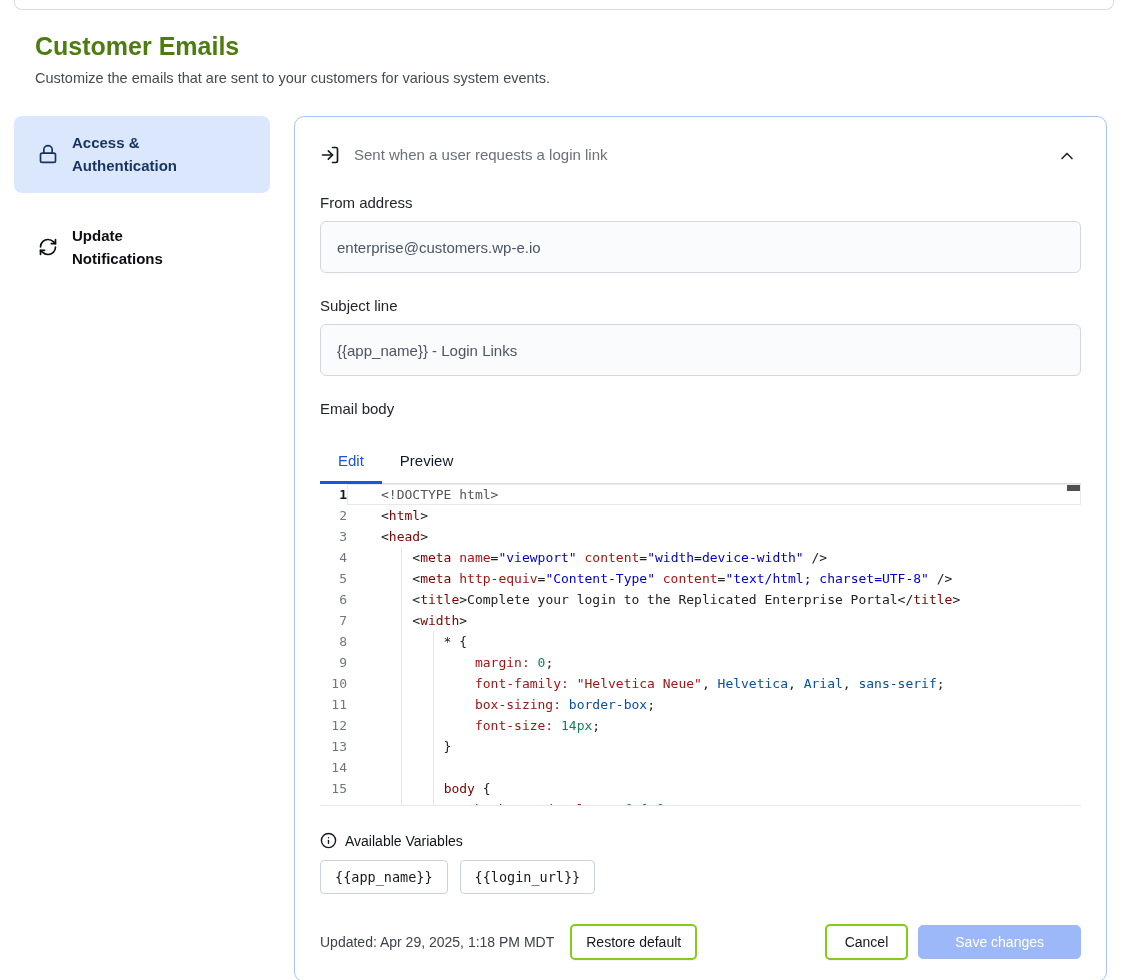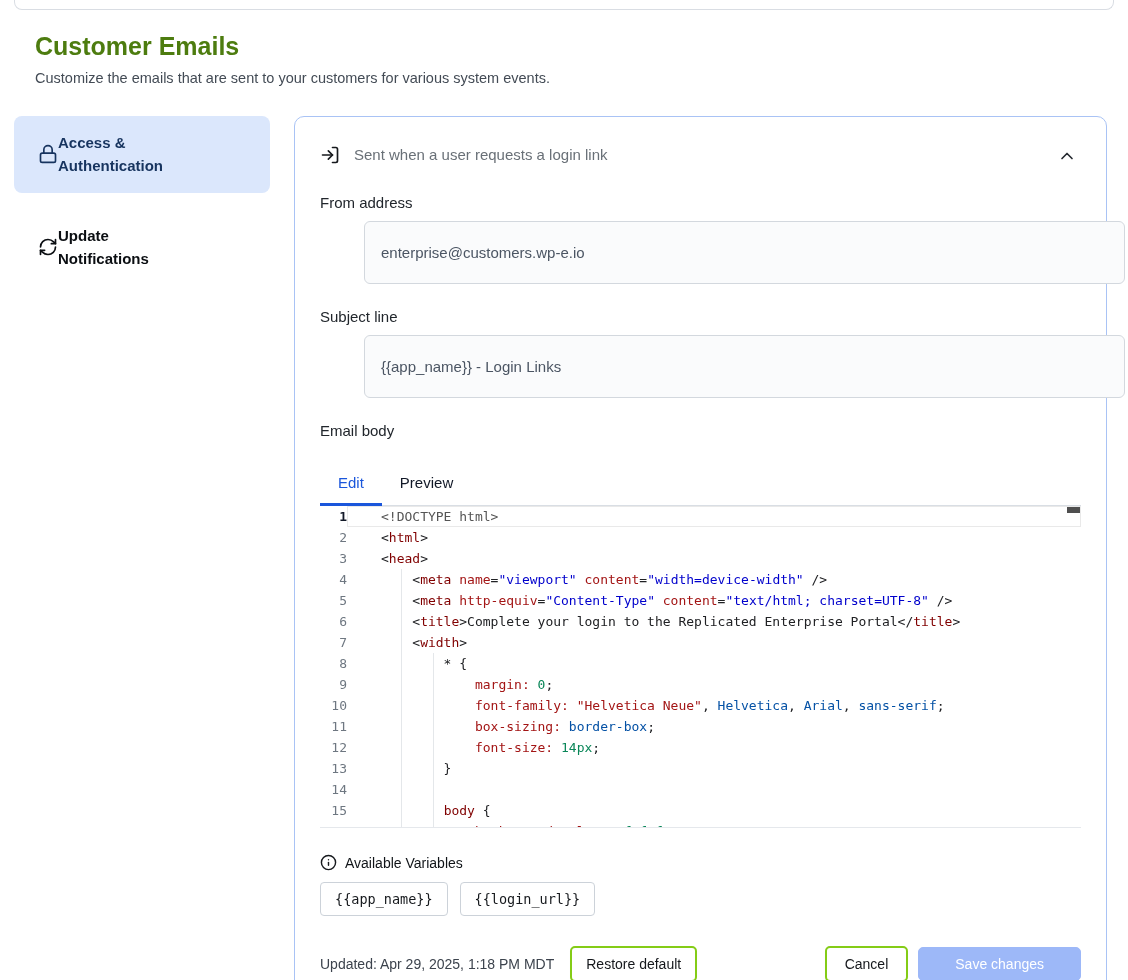--- a/index.html
+++ b/index.html
@@ -10,41 +10,41 @@
   .top-edge { margin:0 14px; height:10px; border:1px solid #d9dde3; border-top:none;
     border-radius:0 0 8px 8px; }
 
   .page-title { margin:22px 0 0 35px; font-size:25px; font-weight:700; color:#4d7c0f; }
   .page-sub { margin:9px 0 0 35px; font-size:14.5px; color:#434b55; }
 
   .main { display:flex; margin:30px 21px 0 14px; gap:24px; align-items:flex-start; }
 
   
   .sidebar { width:256px; flex:none; }
-  .side-item { display:flex; align-items:center; padding:15px 12px 15px 24px;
+  .side-item { display:flex; gap:14px; align-items:center; padding:15px 12px 15px 24px;
     border-radius:8px; cursor:pointer; font-size:15px; font-weight:600; color:#0b0e12; }
   .side-item.active { background:#dbe7fc; color:#17345f; }
   .side-item + .side-item { margin-top:16px; }
   .side-item .icon { flex:none; display:flex; }
   .side-label { display:block; max-width:130px; line-height:1.55; }
 
   
   .card { flex:1; border:1px solid #a9c3f5; border-radius:10px; background:#fff;
     padding:25px 25px 21px 25px; }
 
   .card-head { display:flex; gap:14px; align-items:flex-start; }
   .panel-title { font-size:17px; font-weight:700; color:#0c0f13; }
   .panel-sub { font-size:15px; color:#697077; margin-top:4px; }
   .collapse-btn { margin-left:auto; background:none; border:none; cursor:pointer;
     padding:4px; display:flex; color:#24292f; }
 
   .field-label { font-size:15px; color:#21262c; margin:24px 0 10px; }
-  .text-input { width:100%; height:63px; border:1px solid #d3d8de; border-radius:6px;
+  .text-input { width:100%; height:52px; border:1px solid #d3d8de; border-radius:6px;
     background:#fafbfc; padding:0 16px; font-size:15px; color:#4b5563;
-    font-family:"Liberation Sans", sans-serif;margin-left:44px; }
+    font-family:"Liberation Sans", sans-serif; }
 
   
   .tabs { display:flex; margin-top:24px; border-bottom:1px solid #d9dee4; }
   .tab { padding:11px 18px 12px; font-size:15px; font-weight:400; color:#111827;
     background:none; border:none; border-bottom:3px solid transparent; margin-bottom:-1px;
     cursor:pointer; font-family:"Liberation Sans", sans-serif; }
   .tab.active { color:#1a56db; border-bottom-color:#1a56db; }
 
   
   .editor { position:relative; height:322px; overflow:hidden; background:#fff;

